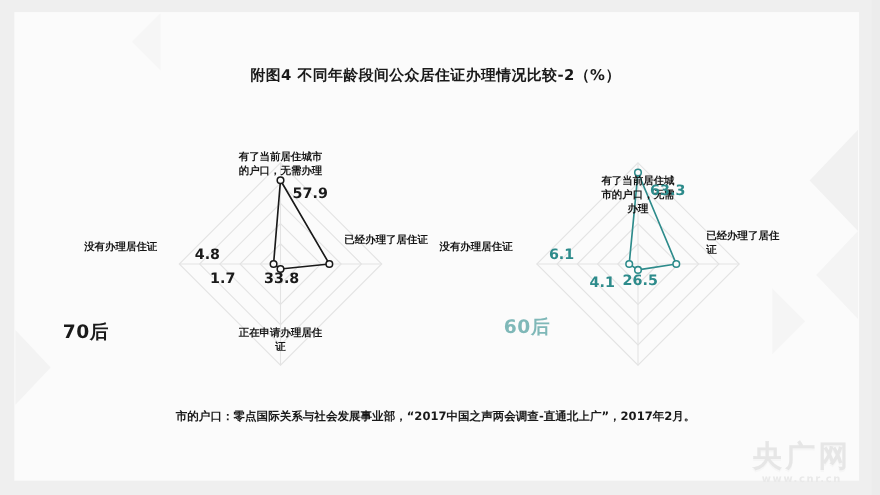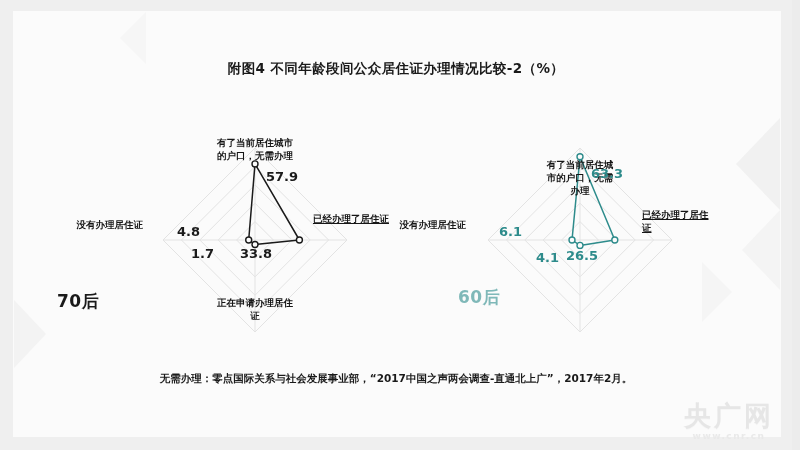--- a/index.html
+++ b/index.html
@@ -98,21 +98,21 @@
     font-size: 9.5px;
     font-weight: bold;
     color: #161616;
     line-height: 13px;
     text-align: center;
     white-space: pre-line;
   }
   .axis-label.lab-top    { left: 50%; transform: translateX(-50%); }
   .axis-label.lab-bottom { left: 50%; transform: translateX(-50%); }
   .axis-label.lab-left   { text-align: right; }
-  .axis-label.lab-right  { text-align: left; text-decoration: underline; }
+  .axis-label.lab-right  { text-align: left; }
 
   .val-label {
     position: absolute;
     font-size: 13px;
     font-weight: bold;
     white-space: nowrap;
   }
 
   .series-name {
     position: absolute;
@@ -231,20 +231,20 @@
     <div class="axis-label lab-left" id="r3-lab" style="left:-58px; top:118px; width:104px;">没有办理居住证</div>
 
     <div class="val-label" id="w0-lab" style="left:171px; top:66px; color:#2d8b8b;">63.3</div>
     <div class="val-label" id="w1-lab" style="left:146px; top:148px; color:#2d8b8b;">26.5</div>
     <div class="val-label" id="w2-lab" style="left:116px; top:150px; color:#2d8b8b;">4.1</div>
     <div class="val-label" id="w3-lab" style="left:79px; top:124px; color:#2d8b8b;">6.1</div>
 
     <div class="series-name" style="left:38px; top:186px; color:#7fb8b8;">60后</div>
   </div>
 
-  <div id="footer">无需办理：零点国际关系与社会发展事业部，“2017中国之声两会调查-直通北上广”，2017年2月。</div>
+  <div id="footer">市的户口：零点国际关系与社会发展事业部，“2017中国之声两会调查-直通北上广”，2017年2月。</div>
 
   <div id="watermark">
     <div class="wm-main">央广网</div>
     <div class="wm-sub">www.cnr.cn</div>
   </div>
 
 </div>
 
 </body></html>

